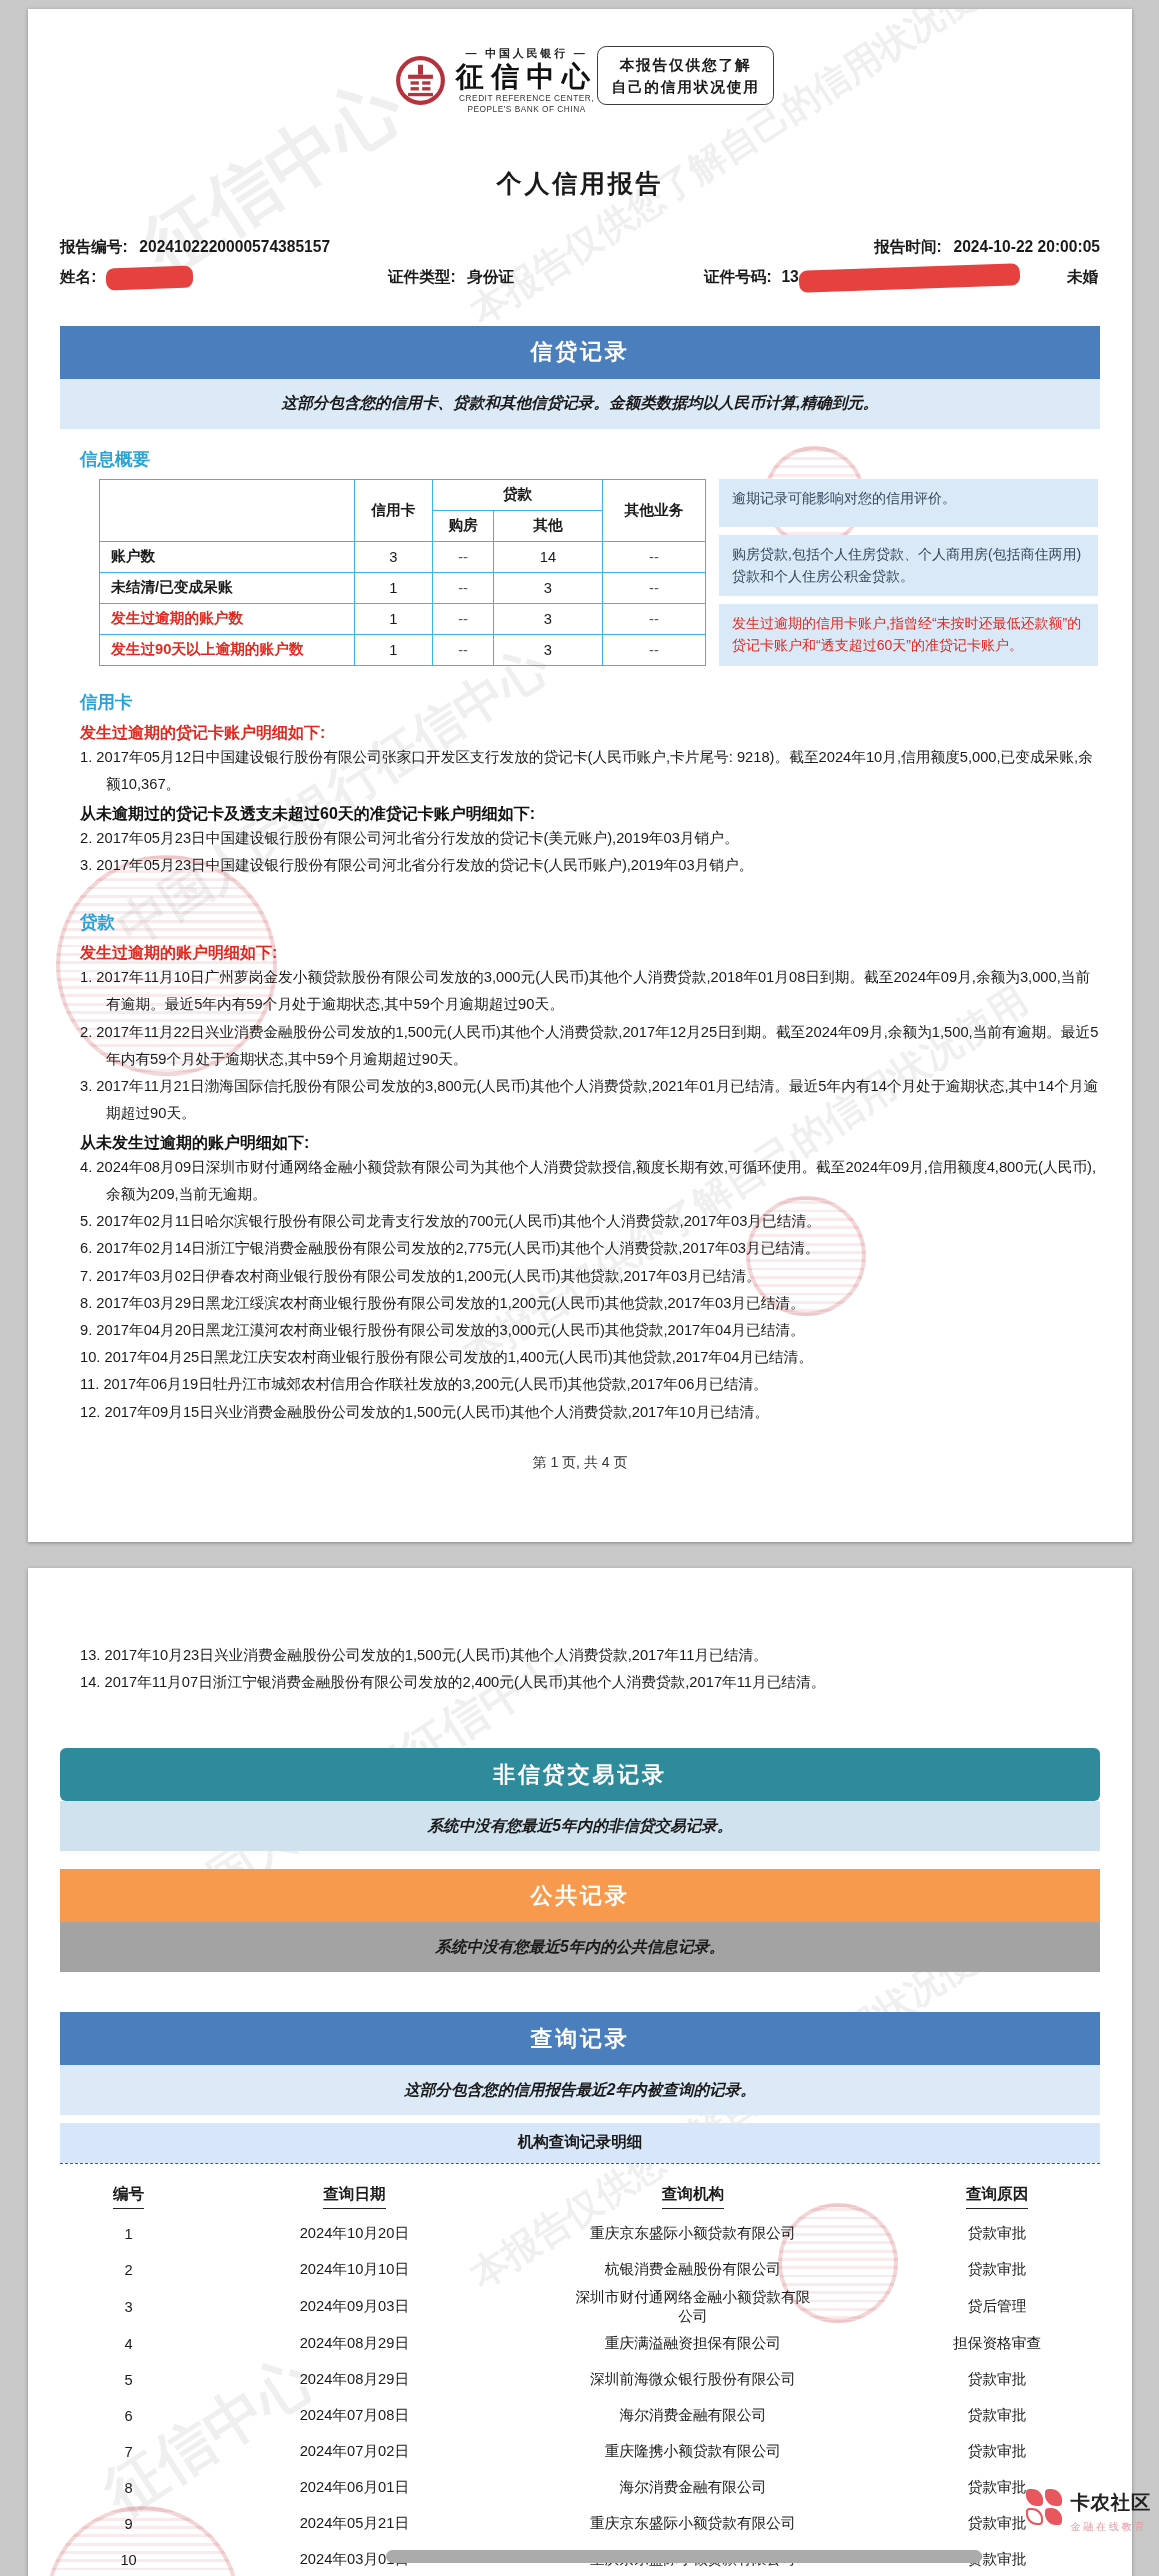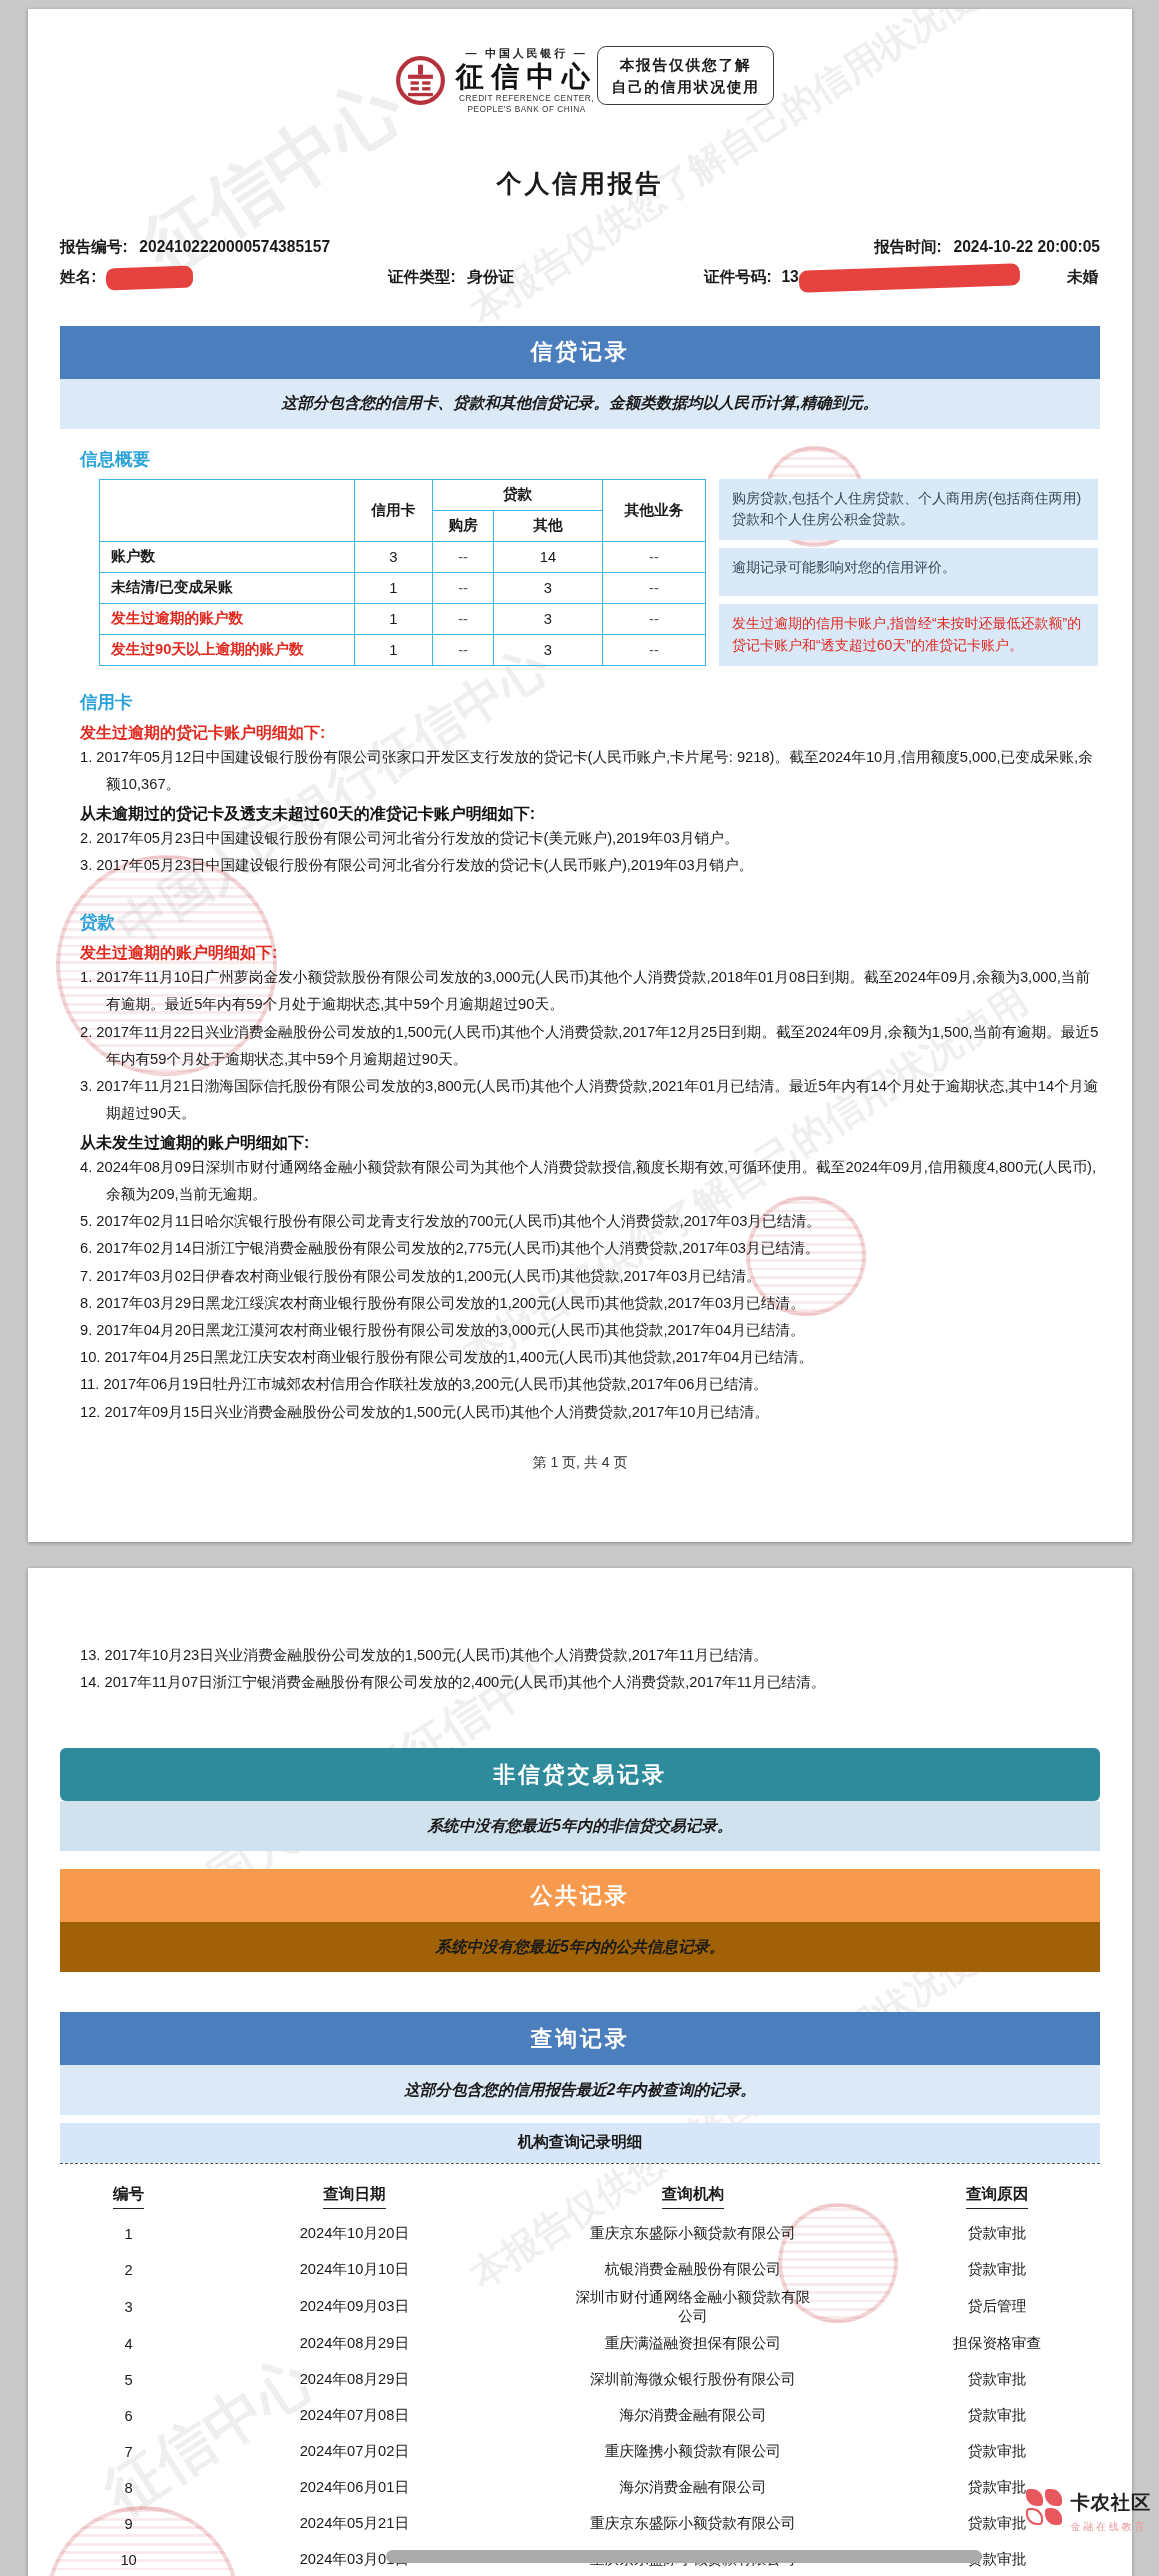--- a/index.html
+++ b/index.html
@@ -44,21 +44,21 @@
   .info2 .f4 { position:absolute; right:1.8px; }
   .redact { display:inline-block; background:#e5413e; border-radius:8.3px; height:22px;
             vertical-align:middle; transform:rotate(-2deg); margin-left:5.5px; }
   
   .sec-bar { height:53px; display:flex; align-items:center; justify-content:center;
              color:#fff; font-size:22px; font-weight:bold; letter-spacing:2.8px; }
   .sec-sub { min-height:50px; display:flex; align-items:center; justify-content:center;
              font-size:15.6px; font-weight:bold; font-style:italic; padding:5.5px 18.4px; text-align:center; }
   .bg-blue { background:#4a7ebd; }      .bg-blue-lt { background:#dce9f7; }
   .bg-teal { background:#2e8b9c; }      .bg-teal-lt { background:#cfe2ee; }
-  .bg-orange { background:#f79a4d; }    .bg-orange-lt { background:#a16207; }
+  .bg-orange { background:#f79a4d; }    .bg-orange-lt { background:#a3a3a3; }
   
   .sum-head { color:#2aa2d8; font-size:17.5px; font-weight:bold; margin:18.4px 0 7.4px 20px; }
   .sum-wrap { display:flex; margin:0 1.8px 0 39px; gap:13px; }
   table.sum { border-collapse:collapse; width:607px; }
   table.sum th, table.sum td { border:1.4px solid #3ab5e6; font-size:14.7px; padding:5.5px 7.4px; text-align:center; }
   table.sum th { font-weight:bold; }
   table.sum td.lbl { text-align:left; font-weight:bold; padding-left:11px; }
   tr.red td.lbl { color:#e02a20; }
   .dash { color:#555; }
   .notes { flex:1; display:flex; flex-direction:column; gap:7.4px; }
@@ -196,22 +196,22 @@
         <tr class="red">
           <td class="lbl">发生过90天以上逾期的账户数</td>
           <td>1</td>
           <td class="dash">--</td>
           <td>3</td>
           <td class="dash">--</td>
         </tr>
       </tbody>
         </table>
       <div class="notes">
+        <div class="note">逾期记录可能影响对您的信用评价。</div>
         <div class="note">购房贷款,包括个人住房贷款、个人商用房(包括商住两用)贷款和个人住房公积金贷款。</div>
-        <div class="note">逾期记录可能影响对您的信用评价。</div>
         <div class="note red">发生过逾期的信用卡账户,指曾经“未按时还最低还款额”的贷记卡账户和“透支超过60天”的准贷记卡账户。</div>
       </div>
     </div>
 
     <div class="blk">
       <div class="h-cyan">信用卡</div>
       <div class="h-red">发生过逾期的贷记卡账户明细如下:</div>
       <div class="item">1. 2017年05月12日中国建设银行股份有限公司张家口开发区支行发放的贷记卡(人民币账户,卡片尾号: 9218)。截至2024年10月,信用额度5,000,已变成呆账,余额10,367。</div>
       <div class="h-blk">从未逾期过的贷记卡及透支未超过60天的准贷记卡账户明细如下:</div>
       <div class="item">2. 2017年05月23日中国建设银行股份有限公司河北省分行发放的贷记卡(美元账户),2019年03月销户。</div>

